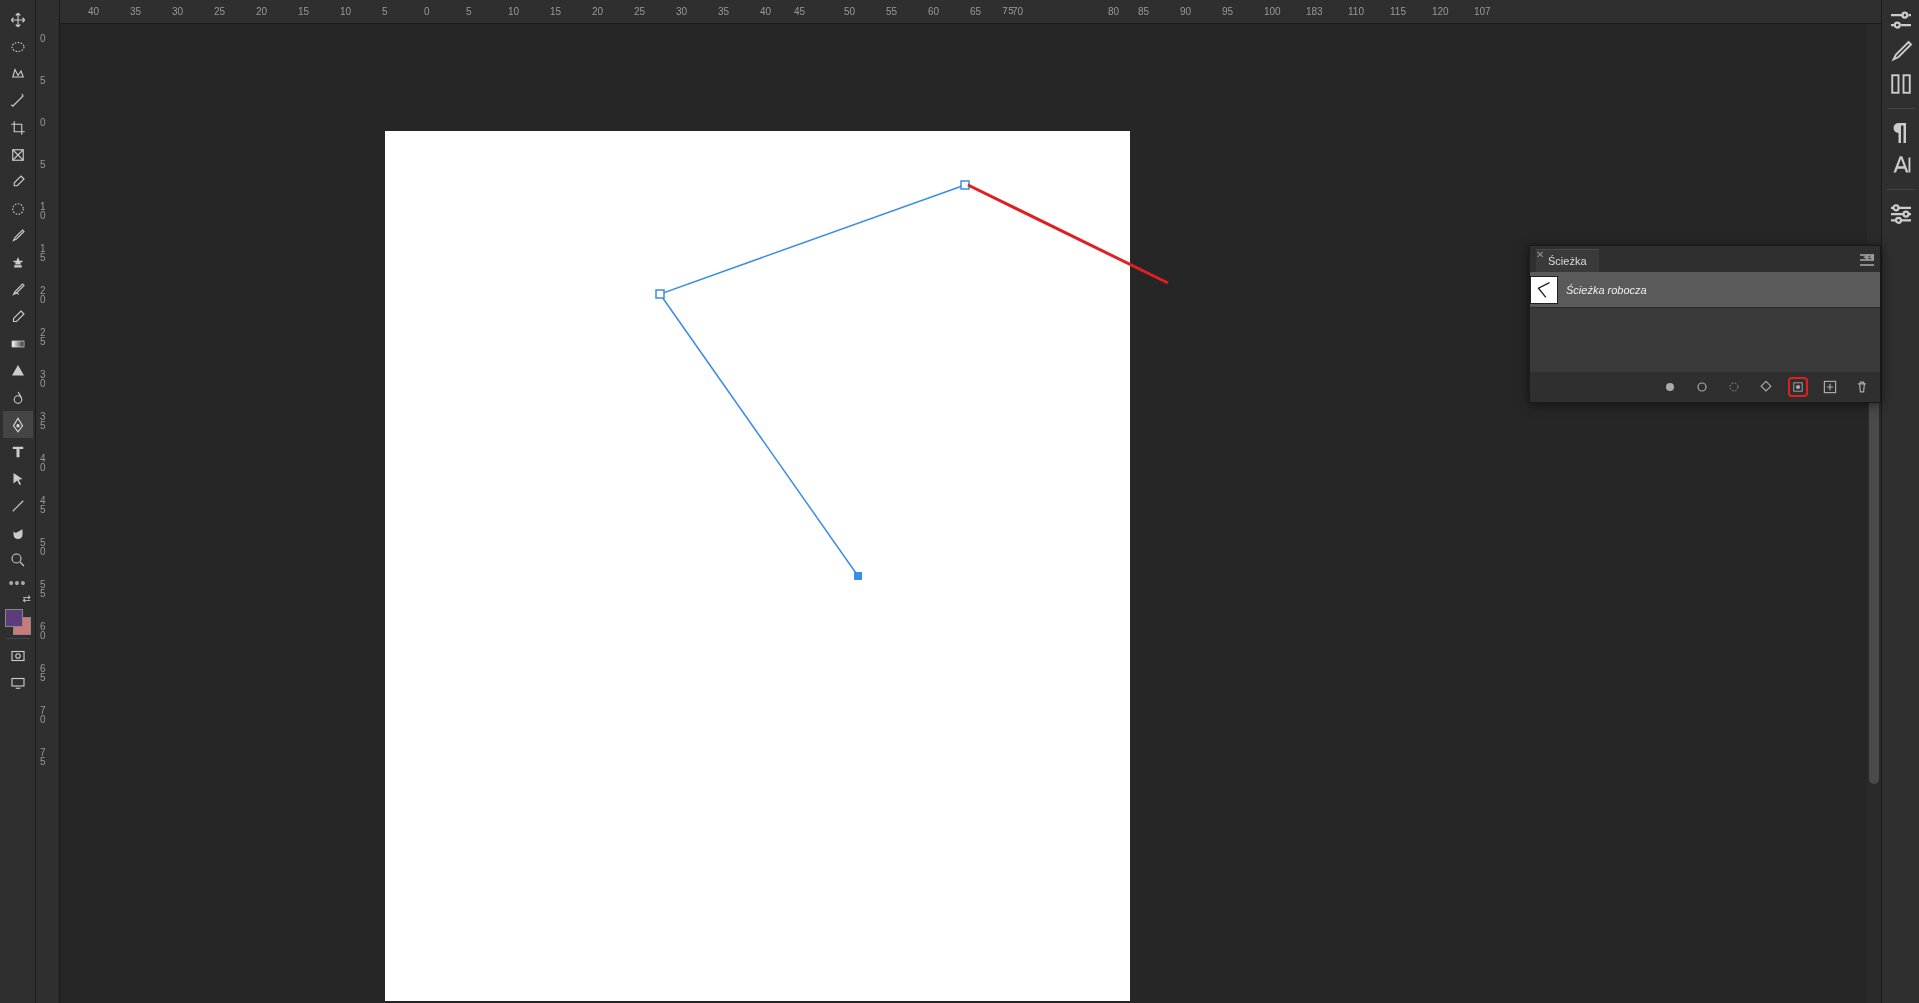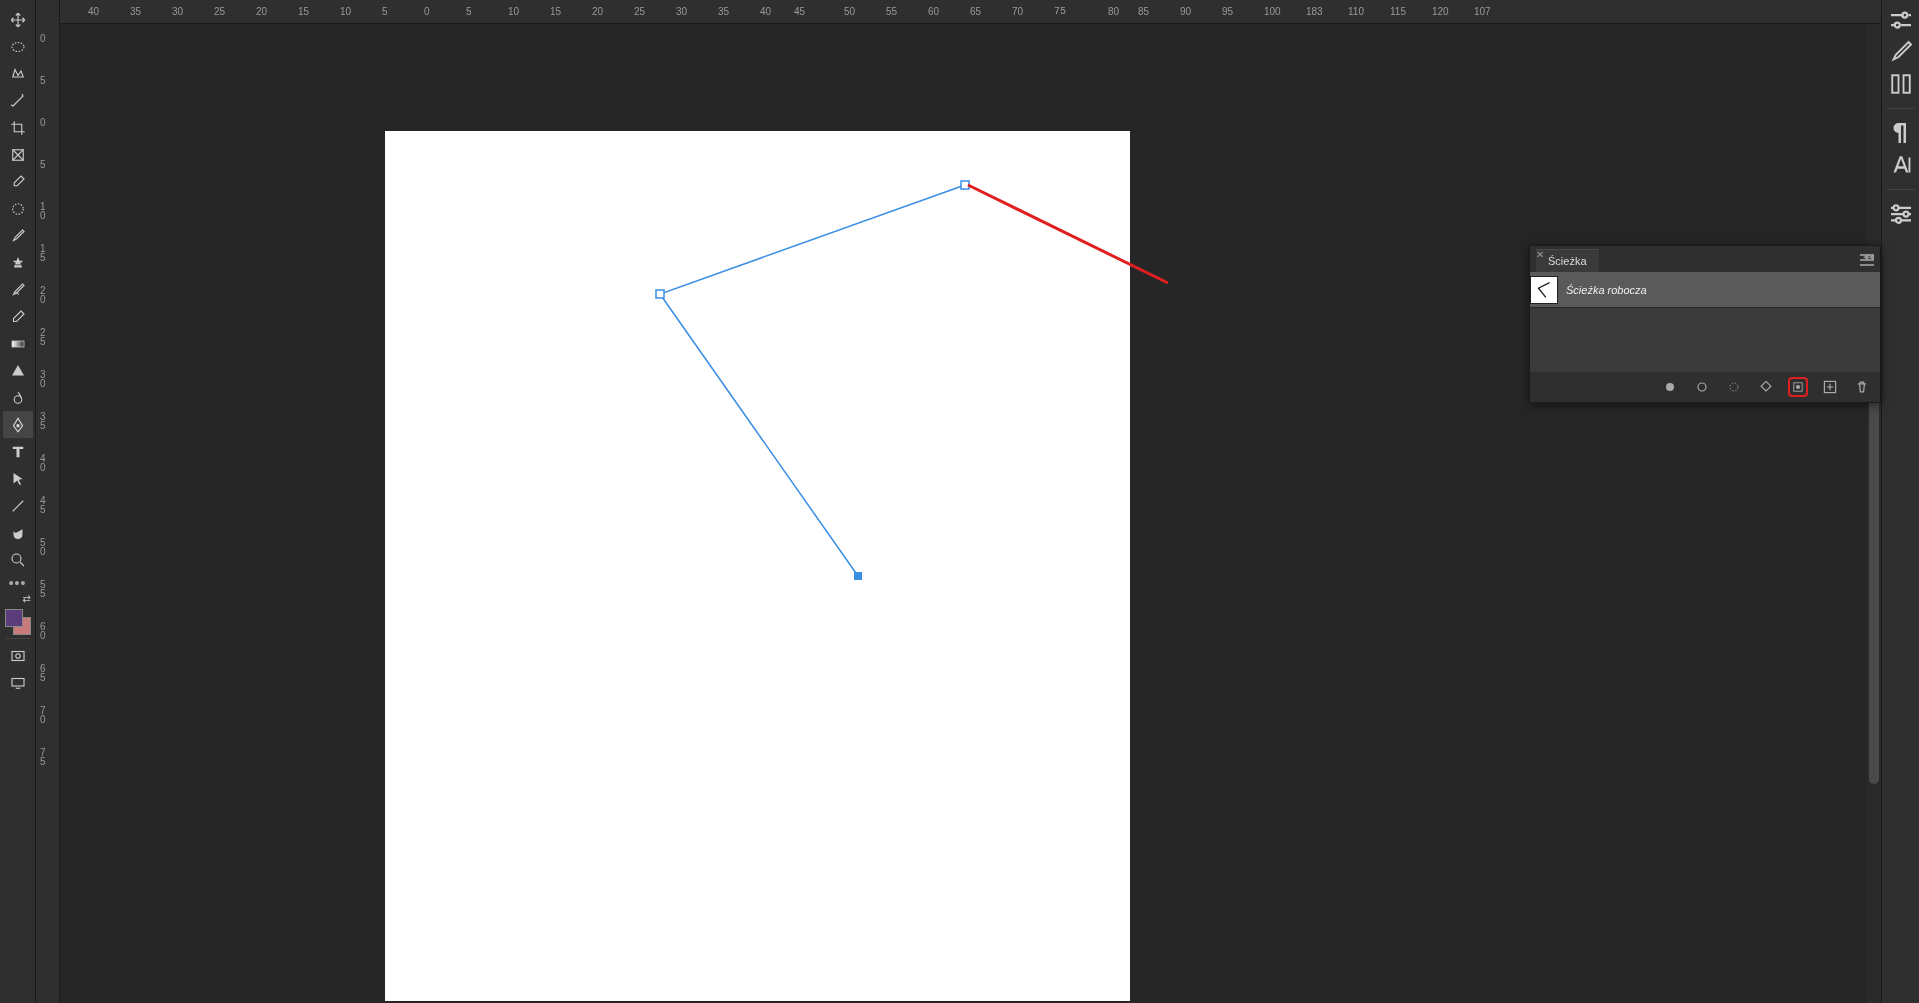--- a/index.html
+++ b/index.html
@@ -479,21 +479,21 @@
       <span class="tick" style="left: 546px;">25</span>
       <span class="tick" style="left: 588px;">30</span>
       <span class="tick" style="left: 630px;">35</span>
       <span class="tick" style="left: 672px;">40</span>
       <span class="tick" style="left: 706px;">45</span>
       <span class="tick" style="left: 756px;">50</span>
       <span class="tick" style="left: 798px;">55</span>
       <span class="tick" style="left: 840px;">60</span>
       <span class="tick" style="left: 882px;">65</span>
       <span class="tick" style="left: 924px;">70</span>
-      <span class="tick" style="left: 966px; font-family: Liberation Mono, monospace;">75</span>
+      <span class="tick" style="left: 914px; font-family: Liberation Mono, monospace;">75</span>
       <span class="tick" style="left: 1020px;">80</span>
       <span class="tick" style="left: 1050px;">85</span>
       <span class="tick" style="left: 1092px;">90</span>
       <span class="tick" style="left: 1134px;">95</span>
       <span class="tick" style="left: 1176px;">100</span>
       <span class="tick" style="left: 1218px;">183</span>
       <span class="tick" style="left: 1260px;">110</span>
       <span class="tick" style="left: 1302px;">115</span>
       <span class="tick" style="left: 1344px;">120</span>
       <span class="tick" style="left: 1386px;">107</span>

